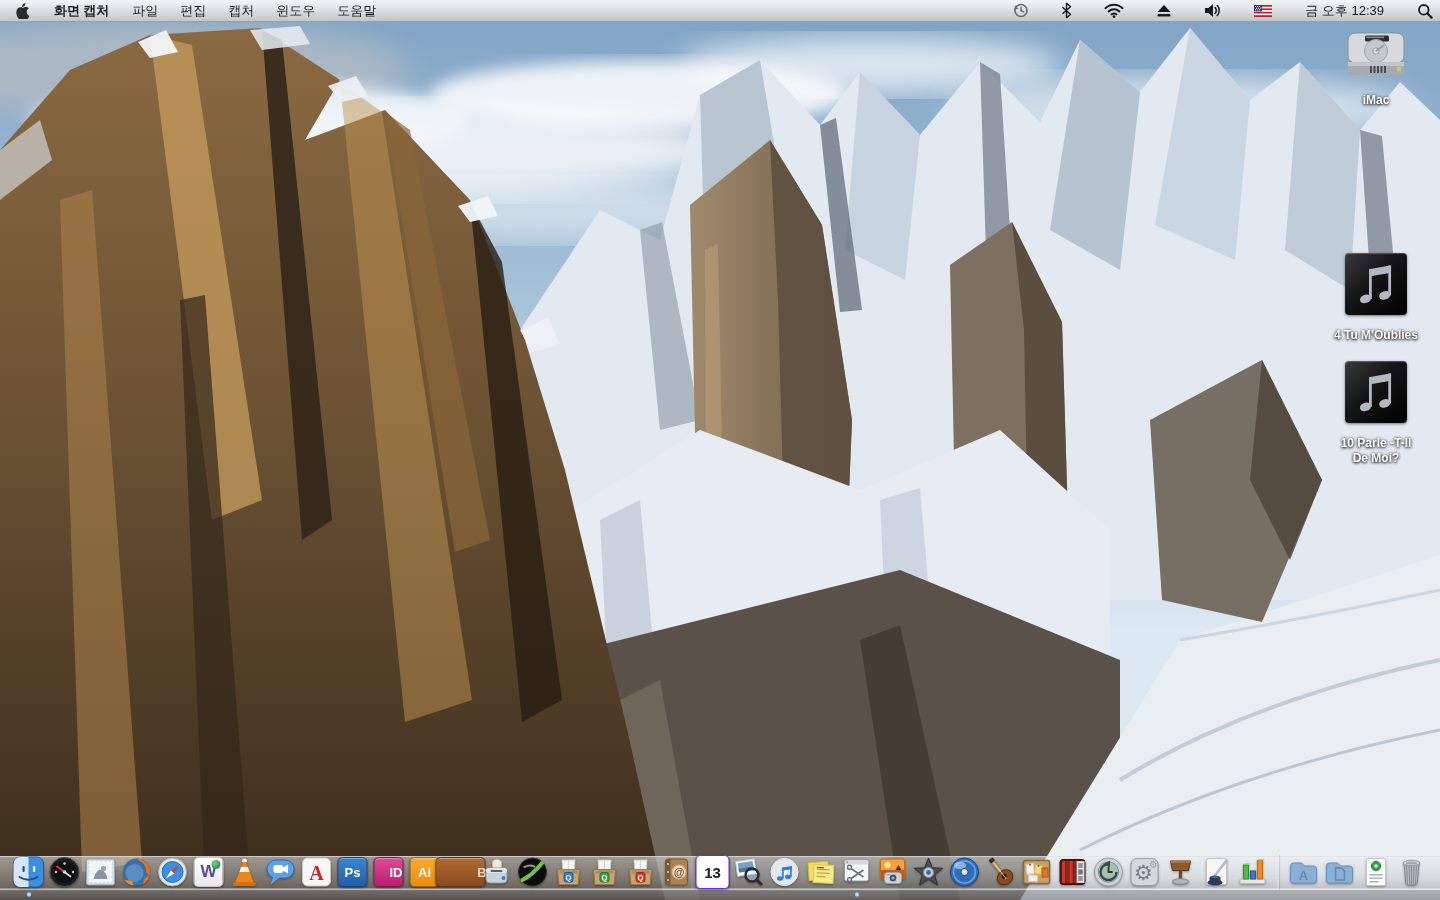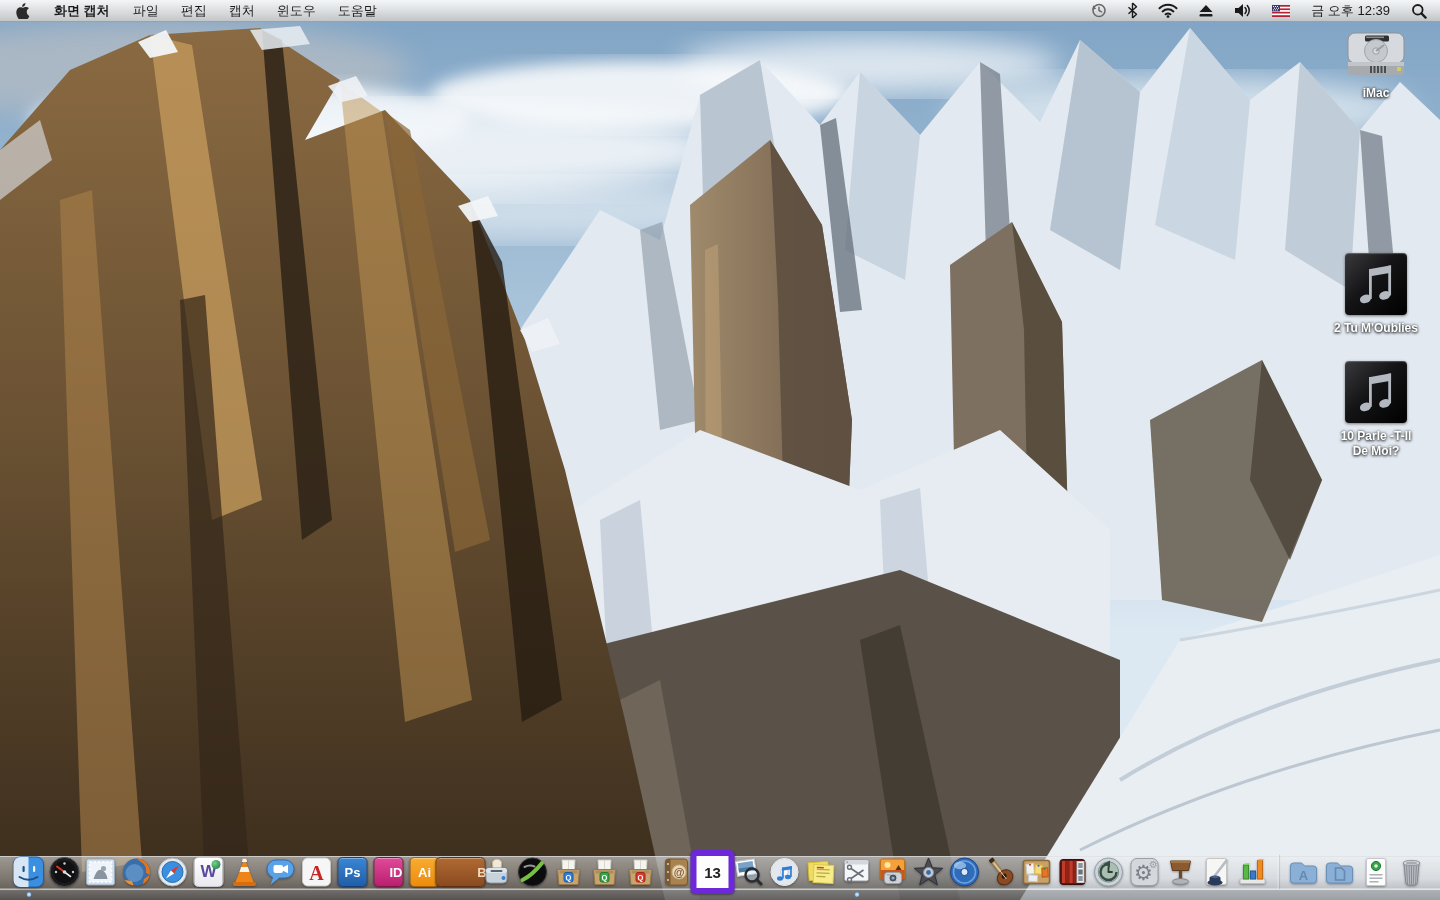--- a/index.html
+++ b/index.html
@@ -9,32 +9,32 @@
   
   #wallpaper { position:absolute; inset:0; }
 
   
   #menubar{
     position:absolute; top:0; left:0; right:0; height:22px;
     background:linear-gradient(to bottom, rgba(250,250,250,.95), rgba(228,228,228,.92) 50%, rgba(200,200,200,.92));
     border-bottom:1px solid rgba(90,90,90,.55);
     display:flex; align-items:center; font-size:13px; color:#1a1a1a; z-index:50;
   }
-  .mb-left{ display:flex; align-items:center; height:100%; }
+  .mb-left{ display:flex; align-items:center; height:100%;font-family:Liberation Serif, serif; }
   .apple{ padding:0 12px 0 16px; display:flex; align-items:center; height:100%; }
   .mb-item{ padding:4px 11px; height:100%; display:flex; align-items:center; white-space:nowrap; }
   .mb-item.bold{ font-weight:bold; padding:0 12px; }
-  .mb-right{ margin-left:auto; display:flex; align-items:center; height:100%; gap:6px; padding-right:6px; }
+  .mb-right{ margin-left:auto; display:flex; align-items:center; height:100%; gap:18px; }
   .st-icon{ height:100%; display:flex; align-items:center; padding:0 7px; }
   .clock{ padding:0 8px; font-size:13px; white-space:nowrap; }
 
   
   .dicon{ position:absolute; width:140px; display:flex; flex-direction:column; align-items:center; text-align:center; }
   .dicon .lbl{
-    margin-top:6px; color:#fff; font-size:12px; font-weight:bold; line-height:15px;
+    margin-top:13px; color:#fff; font-size:12px; font-weight:bold; line-height:15px;
     text-shadow:0 1px 3px rgba(0,0,0,.95), 0 0 3px rgba(0,0,0,.6);
   }
   .note-tile{
     width:62px; height:62px; border-radius:4px;
     background:linear-gradient(135deg,#3a3a3e 0%, #141416 45%, #000 100%);
     box-shadow:inset 0 1px 1px rgba(255,255,255,.25), 0 1px 3px rgba(0,0,0,.5);
     display:flex; align-items:center; justify-content:center;
   }
 
   
@@ -64,21 +64,21 @@
     font-weight:bold; font-size:13px; color:#fff;
     box-shadow:inset 0 1px 0 rgba(255,255,255,.35), 0 1px 2px rgba(0,0,0,.4);
   }
   .tile.w{ position:relative; background:linear-gradient(#fff,#e8e8ee); color:#5a4a9c; font-size:17px; border:1px solid #c8c8d0; }
   .tile.w .globe{ position:absolute; top:2px; right:2px; width:9px; height:9px; border-radius:50%;
      background:radial-gradient(circle at 35% 35%, #7fd08a 0%, #3aa05a 55%, #2a6aa8 100%); }
   .tile.ps{ background:linear-gradient(#3a86d4,#1f5ea8); border:1px solid #16427a;justify-content:center; }
   .tile.id{ background:linear-gradient(#e04a9a,#b91f6e); border:1px solid #7e1448;justify-content:flex-end; }
   .tile.ai{ background:linear-gradient(#f8ac30,#ec8c0e); border:1px solid #a85f08; }
   .tile.br{ background:linear-gradient(#b06a32,#8a4a20); border:1px solid #5e3012; color:#f2d8b8;padding-left:48px; }
-  .tile.ical{ background:#fdfdfd; border:6px solid #6d28d9; flex-direction:column; padding:16px; overflow:hidden; color:#222; }
+  .tile.ical{ background:#fdfdfd; border:1px solid #6d28d9; flex-direction:column; padding:16px; overflow:hidden; color:#222; }
   .tile.ical .band{ width:100%; height:8px; background:linear-gradient(#e8645e,#c8352f); }
   .tile.ical .day{ flex:1; display:flex; align-items:center; justify-content:center; font-size:15px; font-weight:bold; }
 </style>
 </head>
 <body>
 
 <div id="screen">
 
   <svg id="wallpaper" width="1440" height="900" viewBox="0 0 1440 900" preserveAspectRatio="none">
     <defs>
@@ -268,21 +268,21 @@
       <svg width="42" height="44" viewBox="0 0 48 50">
         <g fill="#b4b8c0">
           <ellipse cx="12" cy="42" rx="6.5" ry="4.8" transform="rotate(-18 12 42)"></ellipse>
           <ellipse cx="34" cy="38" rx="6.5" ry="4.8" transform="rotate(-18 34 38)"></ellipse>
           <rect x="16" y="8" width="3.2" height="34"></rect>
           <rect x="38" y="4" width="3.2" height="34"></rect>
           <polygon points="16,8 41.2,3.5 41.2,12 16,16.5"></polygon>
         </g>
       </svg>
     </div>
-    <span class="lbl">2 Tu M'Oublies</span>
+    <span class="lbl">4 Tu M'Oublies</span>
   </div>
 
   <div class="dicon" style="left:1306px; top:361px;">
     <div class="note-tile">
       <svg width="42" height="44" viewBox="0 0 48 50">
         <g fill="#b4b8c0">
           <ellipse cx="12" cy="42" rx="6.5" ry="4.8" transform="rotate(-18 12 42)"></ellipse>
           <ellipse cx="34" cy="38" rx="6.5" ry="4.8" transform="rotate(-18 34 38)"></ellipse>
           <rect x="16" y="8" width="3.2" height="34"></rect>
           <rect x="38" y="4" width="3.2" height="34"></rect>

